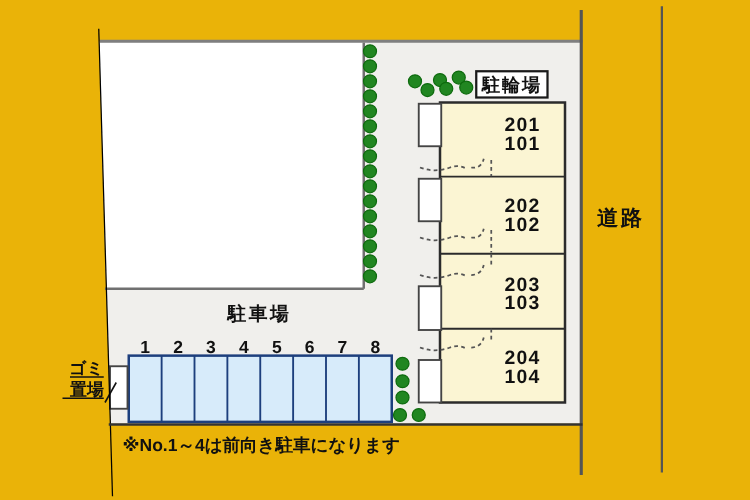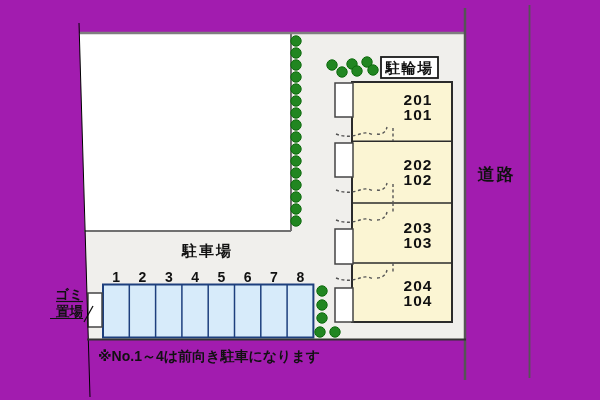--- a/index.html
+++ b/index.html
@@ -1,21 +1,21 @@
 <!DOCTYPE html>
 <html style="--site-fill: #F0EFEC; --building-fill: #FBF5D3; --stall-fill: #D7EBFA; --stall-border: #1D3F7D; --tree-green: #218621; --line-gray: #7F7F7F; --line-dark: #2B2B2B;"><head>
 <meta charset="utf-8">
 <style>
   :root{
     --site-fill:#F0EFEC; --building-fill:#FBF5D3; --stall-fill:#D7EBFA;
     --stall-border:#1D3F7D; --tree-green:#218621; --tree-edge:#0E6B0E;
     --line-gray:#7F7F7F; --line-dark:#2B2B2B; --text-color:#111111;
   }
   html,body{margin:0;padding:0;background:#fff;}
-  .canvas{position:relative;width:600px;height:400px;background:#a21caf;overflow:hidden;}
+  .canvas{position:relative;width:600px;height:400px;background:#eab308;overflow:hidden;}
   svg{display:block;}
   svg text{font-family:"Liberation Sans","DejaVu Sans",sans-serif;fill:var(--text-color);}
   .site{fill:var(--site-fill);}
   .white-block{fill:#ffffff;}
   .bldg{fill:var(--building-fill);stroke:var(--line-dark);stroke-width:2;}
   .divider{stroke:var(--line-dark);stroke-width:1.5;}
   .porch{fill:#ffffff;stroke:#444444;stroke-width:1.5;}
   .stall-area{fill:var(--stall-fill);stroke:var(--stall-border);stroke-width:2;}
   .stall-line{stroke:var(--stall-border);stroke-width:1.5;}
   .tree{fill:var(--tree-green);stroke:var(--tree-edge);stroke-width:1;}

